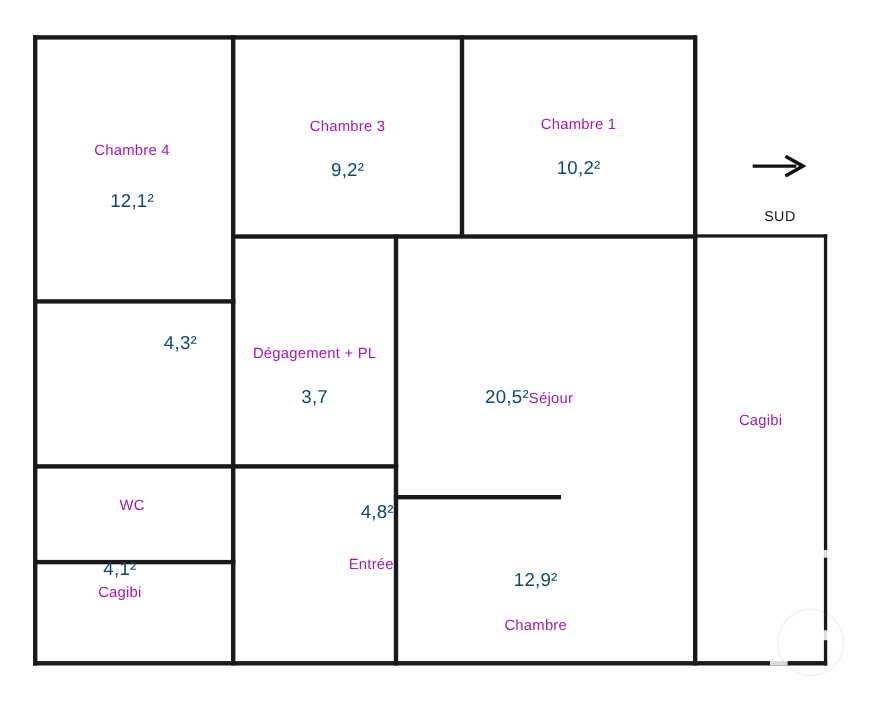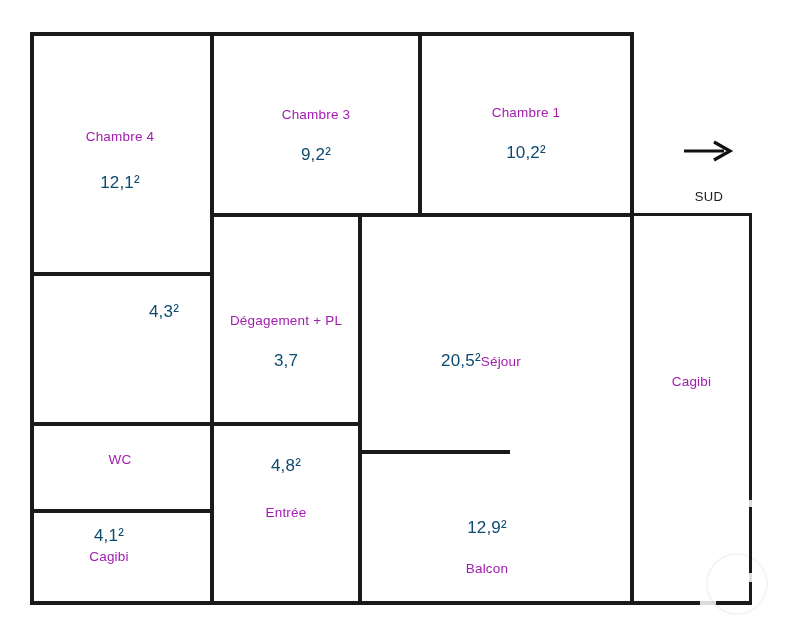--- a/index.html
+++ b/index.html
@@ -152,33 +152,33 @@
   </div>
 
   <div class="room-label" style="left:634px; top:373px; width:115px;">
     <span class="rname">Cagibi</span>
   </div>
 
   <div class="room-label" style="left:30px; top:451px; width:180px;">
     <span class="rname">WC</span>
   </div>
 
-  <div class="room-label" style="left:214px; top:455px; width:144px;">
+  <div class="room-label" style="left:214px; top:455px; width:144px;text-align:right;">
     <span class="rarea">4,8²</span>
     <span class="gap-md"></span>
     <span class="rname">Entrée</span>
   </div>
 
   <div class="room-label" style="left:372px; top:485px; width:230px;margin-top:32px;">
     <span class="rarea">12,9²</span>
     <span class="gap-sm"></span>
-    <span class="rname">Balcon</span>
+    <span class="rname">Chambre</span>
   </div>
 
-  <div class="room-label" style="left:30px; top:525px; width:158px;">
+  <div class="room-label" style="left:30px; top:507px; width:158px;">
     <span class="rarea">4,1²</span>
     <span class="rname">Cagibi</span>
   </div>
 
   <div id="compass" style="left:684px; top:140px;">
     <svg width="50" height="22" viewBox="0 0 50 22">
       <line x1="0" y1="11" x2="40" y2="11" stroke="#111111" stroke-width="3"></line>
       <polyline points="30,2 46,11 30,20" fill="none" stroke="#111111" stroke-width="3.2" stroke-linecap="butt" stroke-linejoin="miter"></polyline>
     </svg>
     <span class="sud-text">SUD</span>

